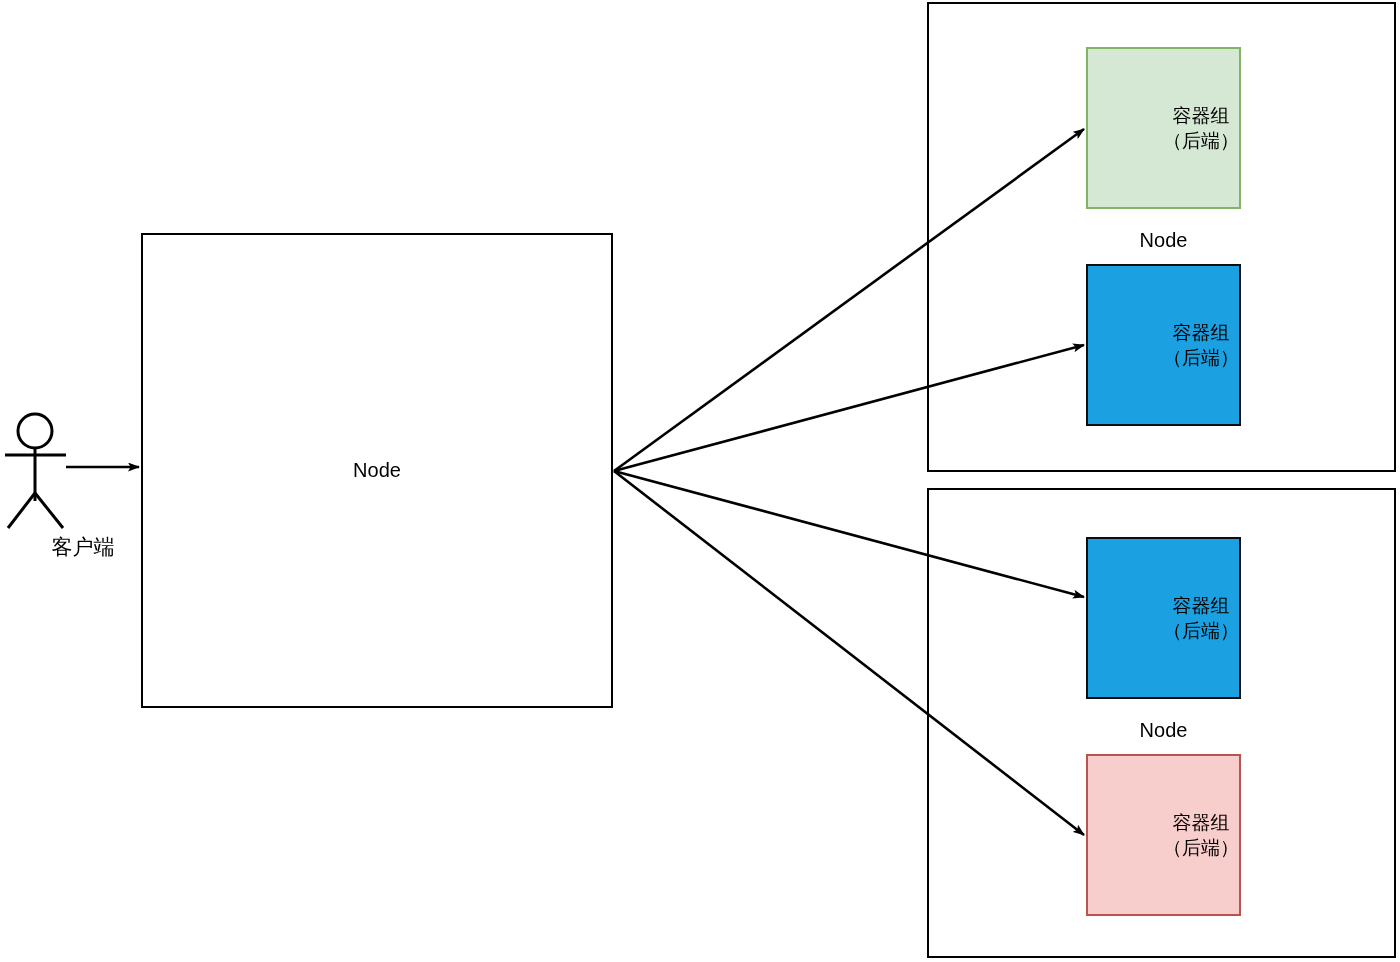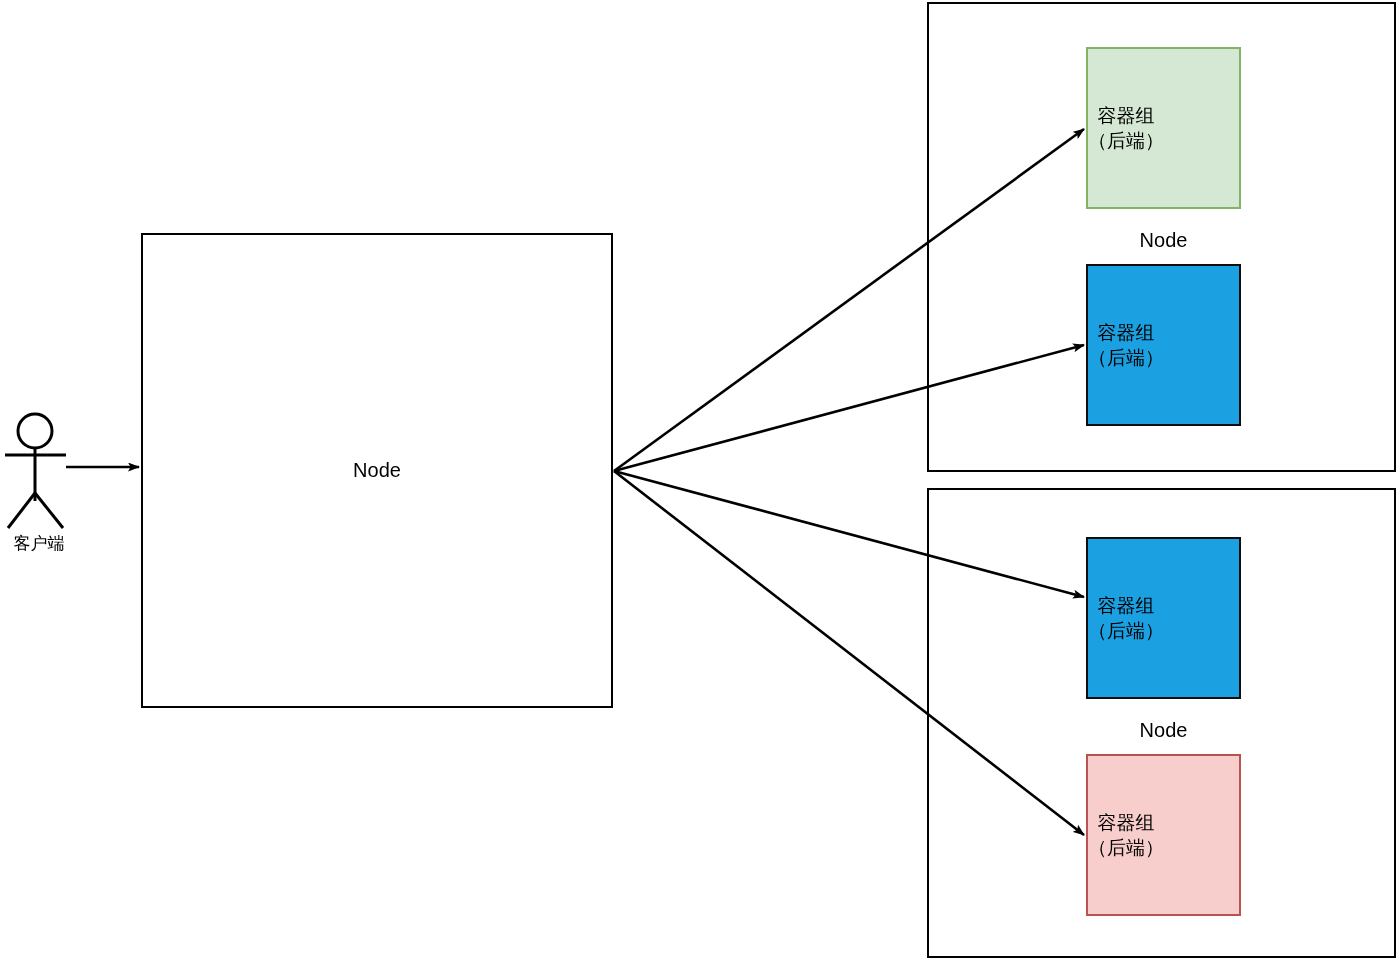--- a/index.html
+++ b/index.html
@@ -29,28 +29,29 @@
     color: #000000;
     text-align: center;
     line-height: 1.32;
     white-space: pre;
     pointer-events: none;
   }
   .node-label {
     font-size: 20px;
   }
   .actor-label {
-    font-size: 17px;
+    font-size: 21px;
+    padding-left: 44px;
   }
   .pod-box {
     position: absolute;
     box-sizing: border-box;
     display: flex;
     align-items: center;
-    justify-content: flex-start;
+    justify-content: flex-end;
   }
   .pod-text {
     text-align: center;
     font-size: 19px;
     line-height: 1.34;
     color: #000000;
     white-space: pre-line;
   }
   .outer-box {
     position: absolute;

